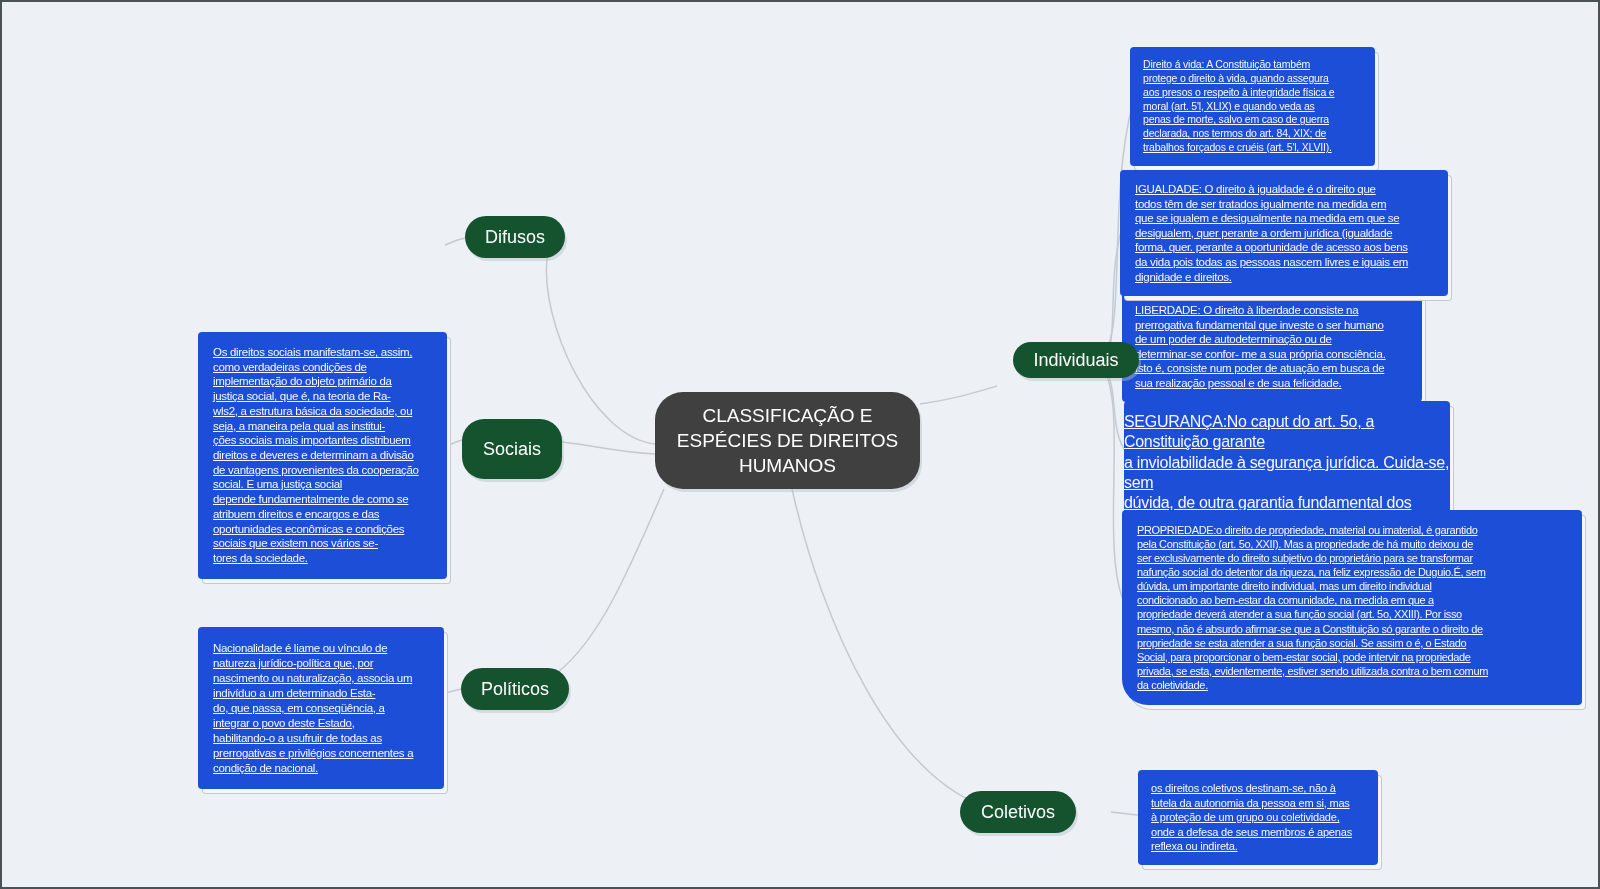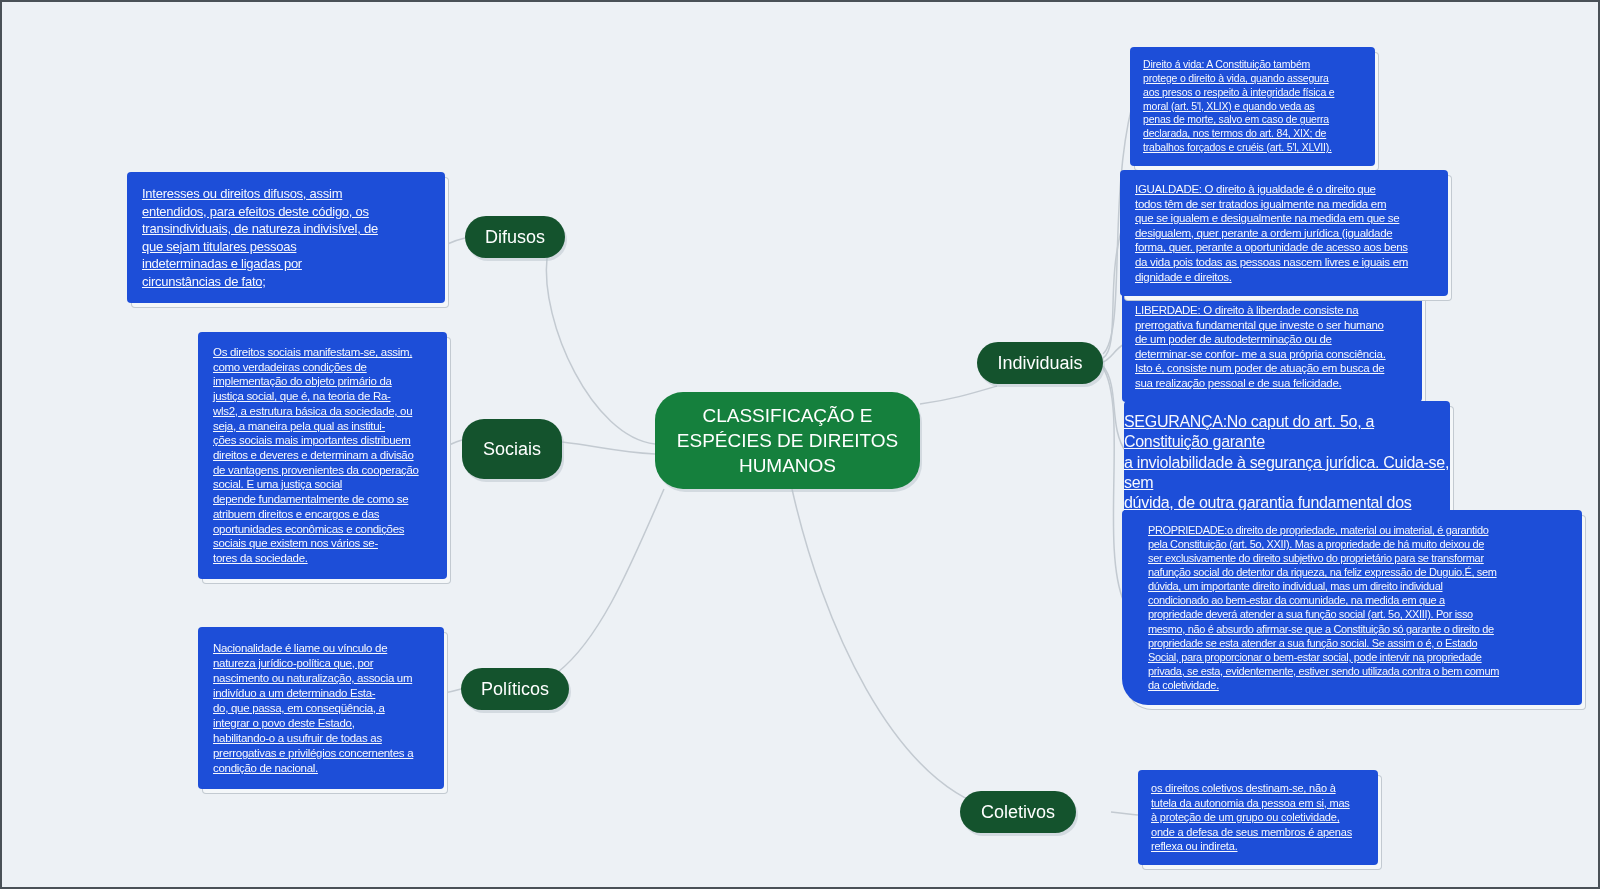--- a/index.html
+++ b/index.html
@@ -18,40 +18,40 @@
     box-shadow:4px 5px 0 -1px #f4f7f9, 4px 5px 0 0 #c3cad1;
     text-decoration:underline;
   }
   .pill {
     position:absolute; background:#14532d; color:#fff; border-radius:22px;
     display:flex; align-items:center; justify-content:center;
     font-size:18px; box-shadow:2px 3px 0 0 rgba(180,190,200,0.45);
   }
   .center-node {
     position:absolute; left:653px; top:390px; width:265px; height:97px;
-    background:#15803d; color:#fff; border-radius:28px;
+    background:#404040; color:#fff; border-radius:28px;
     display:flex; align-items:center; justify-content:center; text-align:center;
     font-size:19px; line-height:1.32; white-space:pre-line;
     box-shadow:2px 3px 0 0 rgba(180,190,200,0.45);
   }
 
   #note-difusos   { left:125px;  top:170px; width:318px; min-height:130px; padding:13px 15px; font-size:13px; line-height:1.35; letter-spacing:-0.25px; }
   #note-sociais   { left:196px;  top:330px; width:249px; min-height:226px; padding:13px 15px; font-size:11.5px; line-height:1.28; letter-spacing:-0.3px; }
   #note-politicos { left:196px;  top:625px; width:246px; min-height:146px; padding:14px 15px; font-size:11.5px; line-height:1.3; letter-spacing:-0.3px; }
   #note-vida      { left:1128px; top:45px;  width:245px; min-height:118px; padding:11px 13px; font-size:10.5px; line-height:1.32; letter-spacing:-0.2px; }
   #note-igualdade { left:1118px; top:168px; width:328px; min-height:118px; padding:12px 15px; font-size:11.5px; line-height:1.27; letter-spacing:-0.3px; }
   #note-liberdade { left:1120px; top:290px; width:300px; min-height:102px; padding:11px 13px; font-size:11.5px; line-height:1.27; letter-spacing:-0.3px; }
   #note-seguranca { left:1122px; top:399px; width:326px; min-height:100px; padding:11px 0; font-size:16px; line-height:1.27; letter-spacing:-0.3px; }
-  #note-propriedade { left:1120px; top:508px; width:460px; min-height:190px; padding:13px 26px; font-size:11px; line-height:1.28; letter-spacing:-0.35px; border-bottom-left-radius:26px; }
+  #note-propriedade { left:1120px; top:508px; width:460px; min-height:190px; padding:13px 15px; font-size:11px; line-height:1.28; letter-spacing:-0.35px; border-bottom-left-radius:26px; }
   #note-coletivos { left:1136px; top:768px; width:240px; min-height:93px;  padding:11px 13px; font-size:11px; line-height:1.32; letter-spacing:-0.2px; }
 
   #pill-difusos     { left:463px; top:214px; width:100px; height:42px; }
   #pill-sociais     { left:460px; top:417px; width:100px; height:60px; }
   #pill-politicos   { left:459px; top:666px; width:108px; height:42px; }
-  #pill-individuais { left:975px; top:340px; width:126px; height:42px; }
+  #pill-individuais { left:1011px; top:340px; width:126px; height:36px; }
   #pill-coletivos   { left:958px; top:789px; width:116px; height:42px; }
 </style>
 </head>
 <body>
 
 <div class="frame">
 
   <svg class="connectors" viewBox="0 0 1600 889">
     <path d="M653 442 C590 435 538 320 545 256"></path>
     <path d="M653 452 C615 450 595 444 560 440"></path>
@@ -62,26 +62,20 @@
     <path d="M460 438 C452 440 450 442 445 444"></path>
     <path d="M459 687 C452 689 448 690 442 691"></path>
     <path d="M1109 810 C1120 811 1126 812 1136 813"></path>
     <path d="M1101 352 C1124 330 1106 200 1130 104"></path>
     <path d="M1101 356 C1118 345 1104 280 1120 226"></path>
     <path d="M1101 360 C1110 356 1112 348 1122 342"></path>
     <path d="M1101 364 C1118 385 1106 425 1124 450"></path>
     <path d="M1101 366 C1126 405 1098 545 1122 600"></path>
   </svg>
 
-  <div class="note" id="note-difusos">Interesses ou direitos difusos, assim
-entendidos, para efeitos deste código, os
-transindividuais, de natureza indivisível, de
-que sejam titulares pessoas
-indeterminadas e ligadas por
-circunstâncias de fato;</div>
   <div class="note" id="note-sociais">Os direitos sociais manifestam-se, assim,
 como verdadeiras condições de
 implementação do objeto primário da
 justiça social, que é, na teoria de Ra-
 wls2, a estrutura básica da sociedade, ou
 seja, a maneira pela qual as institui-
 ções sociais mais importantes distribuem
 direitos e deveres e determinam a divisão
 de vantagens provenientes da cooperação
 social. E uma justiça social

